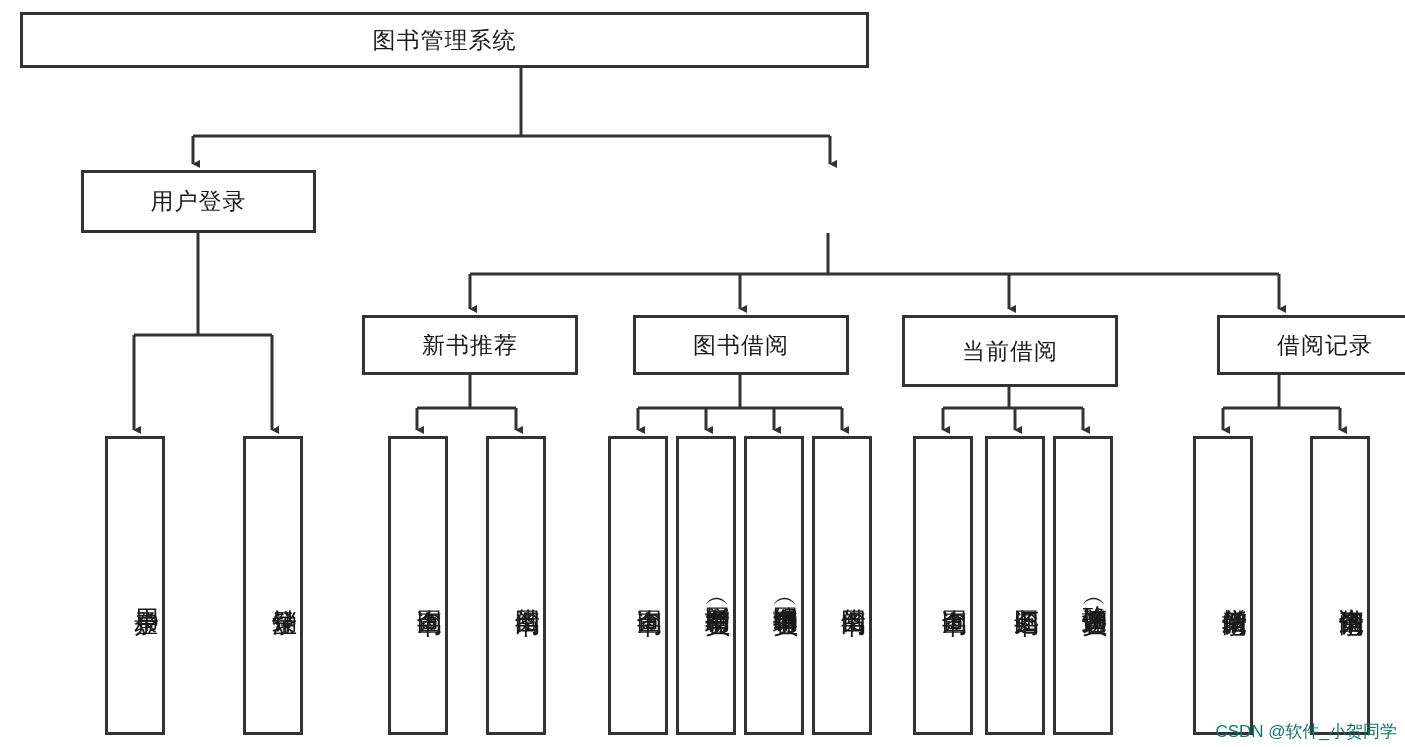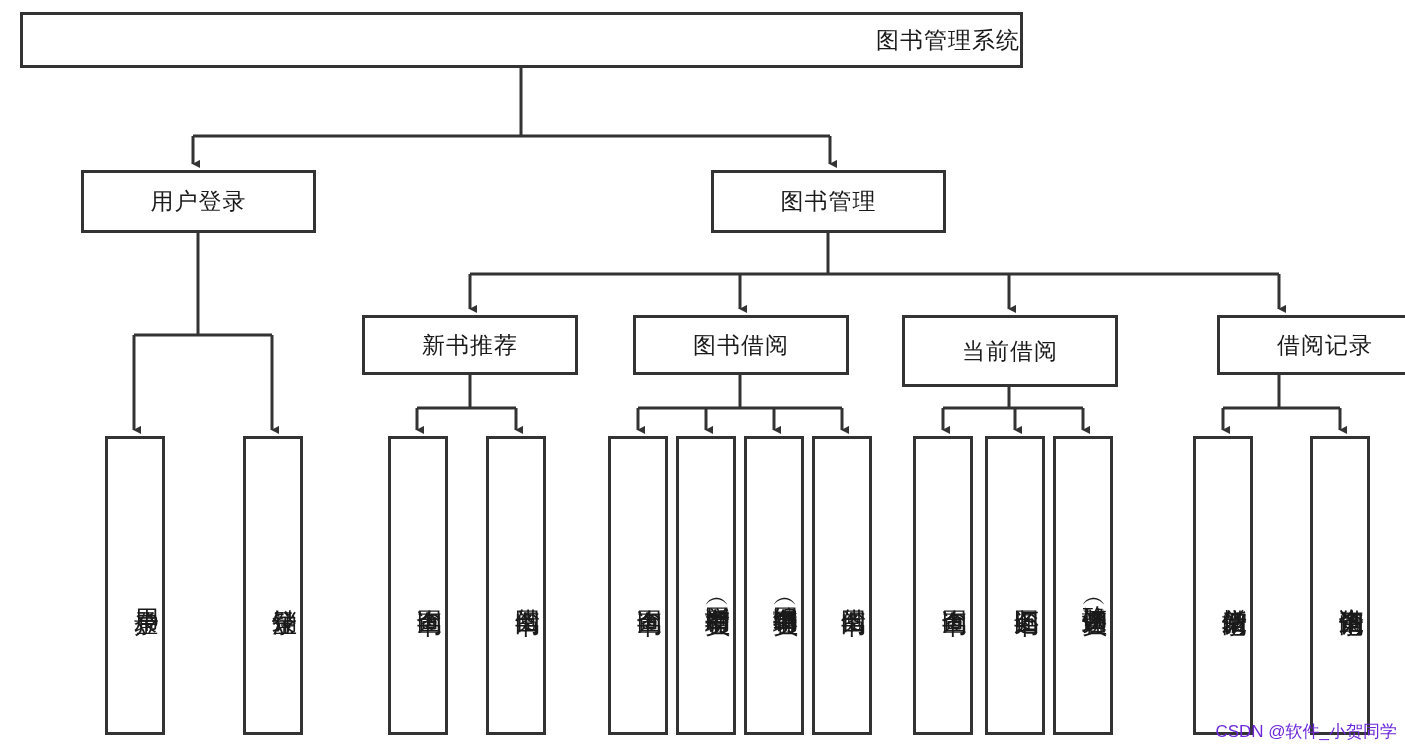--- a/index.html
+++ b/index.html
@@ -52,21 +52,21 @@
     writing-mode: vertical-rl;
     text-orientation: upright;
     display: block;
     text-align: center;
   }
   #watermark {
     position: absolute;
     right: 8px;
     bottom: 4px;
     font-size: 17px;
-    color: #6d28d9;
+    color: #0f766e;
     white-space: nowrap;
     user-select: none;
   }
 </style>
 </head>
 <body>
 
 <div id="canvas">
 
   <svg class="wires" viewBox="0 0 1405 747">
@@ -112,31 +112,28 @@
       <path d="M1015,408 L1015,430" marker-end="url(#arrow)"></path>
       <path d="M1083,408 L1083,430" marker-end="url(#arrow)"></path>
 
       <path d="M1279,375 L1279,408"></path>
       <path d="M1223,408 L1340,408"></path>
       <path d="M1223,408 L1223,430" marker-end="url(#arrow)"></path>
       <path d="M1340,408 L1340,430" marker-end="url(#arrow)"></path>
     </g>
   </svg>
 
-  <div class="node horiz" style="left:20px;top:12px;width:1003px;height:56px;justify-content:flex-end;">
+  <div class="node horiz" style="left:20px;top:12px;width:849px;height:56px;">
     <span>图书管理系统</span>
   </div>
 
   <div class="node horiz" style="left:81px;top:170px;width:235px;height:63px;">
     <span>用户登录</span>
   </div>
 
-  <div class="node horiz" style="left:711px;top:170px;width:235px;height:63px;">
-    <span>图书管理</span>
-  </div>
 
   <div class="node horiz" style="left:362px;top:315px;width:216px;height:60px;">
     <span>新书推荐</span>
   </div>
 
   <div class="node horiz" style="left:633px;top:315px;width:216px;height:60px;">
     <span>图书借阅</span>
   </div>
 
   <div class="node horiz" style="left:902px;top:315px;width:216px;height:72px;">

